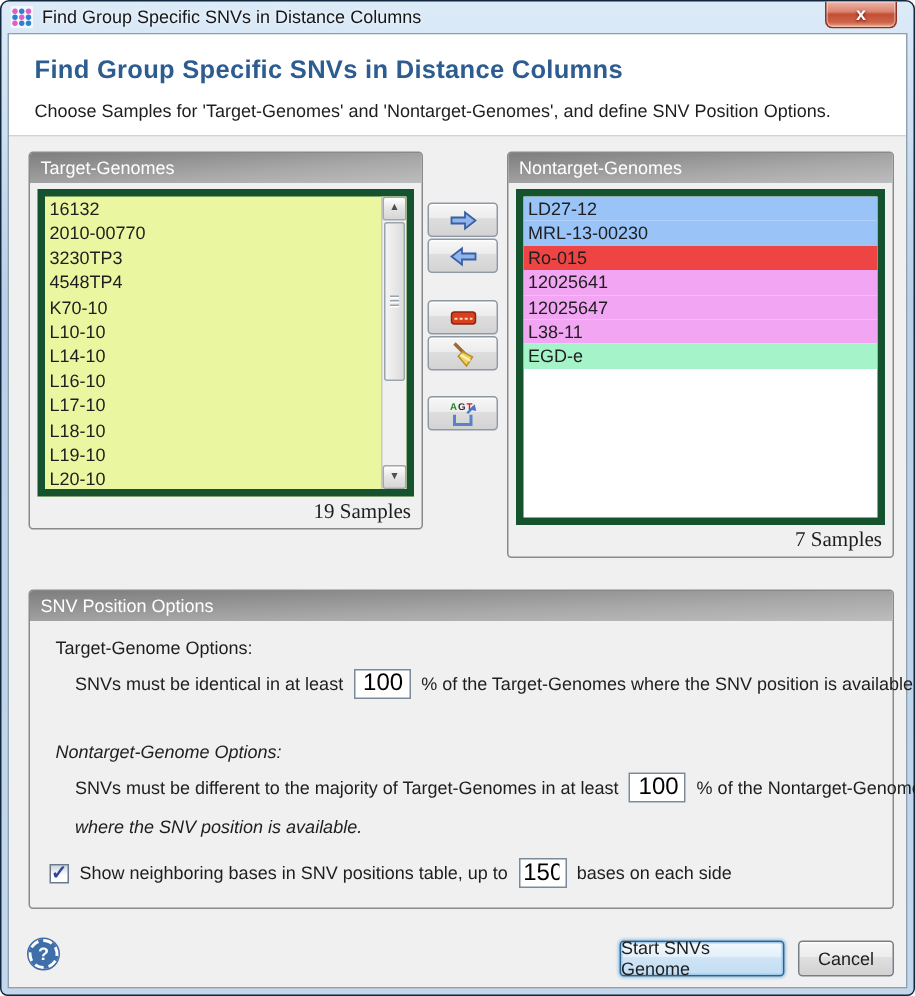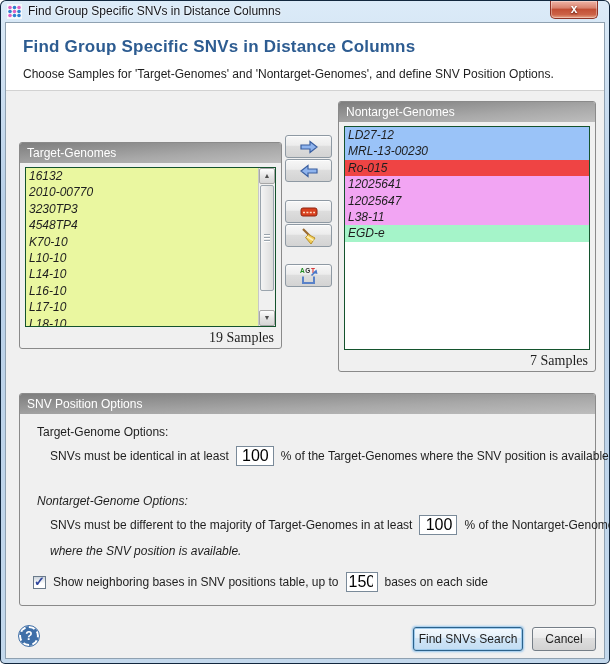--- a/index.html
+++ b/index.html
@@ -45,27 +45,27 @@
 
   
   .panel { position:absolute; border:1px solid #8a8a8a; border-radius:3px; background:#f0f0f0; }
   .panel-header {
     height:20px; line-height:20px; padding-left:7px;
     background:linear-gradient(to bottom right, #7e7e7e, #a8a8a8 60%, #bdbdbd);
     color:#ffffff; font-size:12px; border-radius:2px 2px 0 0;
   }
   .listbox {
     position:absolute; left:5px; right:5px; top:24px; bottom:21px;
-    border:1px solid #14532d; background:#ffffff; overflow:hidden;font-style:italic;
+    border:5px solid #14532d; background:#ffffff; overflow:hidden;
   }
   .list-items { position:absolute; inset:0; }
   .list-item { height:16.4px; line-height:16.4px; padding-left:3px; font-size:12px; white-space:nowrap; }
   .panel-count { position:absolute; right:7px; bottom:2px; font-size:14px;font-family:Liberation Serif, serif; }
 
-  .target-panel { left:13px; top:78px; width:263px; height:207px;margin-top:41px; }
+  .target-panel { left:13px; top:78px; width:263px; height:252px; }
   .target-panel .list-items { right:17px; }
   .nontarget-panel { left:332px; top:78px; width:258px; height:271px; }
 
   
   .scrollbar { position:absolute; top:0; right:0; bottom:0; width:17px; background:#f0f0f0; border-left:1px solid #c8c8c8; }
   .sb-btn {
     position:absolute; left:0; right:0; height:16px;
     background:linear-gradient(#fefefe, #e5e5e5 50%, #d6d6d6);
     border:1px solid #a7a7a7; border-radius:2px;
     font-size:7px; color:#4f4f4f; text-align:center; line-height:14px; cursor:pointer;
@@ -266,17 +266,17 @@
 
       <div class="opt-row" style="left:13px; top:178px;">
         <span class="checkbox checked" id="neighbor-checkbox"></span>
         <span>Show neighboring bases in SNV positions table, up to</span>
         <input class="num-input w150" type="text" value="150" style="">
         <span>bases on each side</span>
       </div>
     </div>
 
     <div class="help-btn">?</div>
-    <div class="btn btn-default">Find SNVs Search</div>
+    <div class="btn btn-default">Start SNVs Genome</div>
     <div class="btn btn-normal">Cancel</div>
 
   </div>
 </div>
 
 </body></html>

